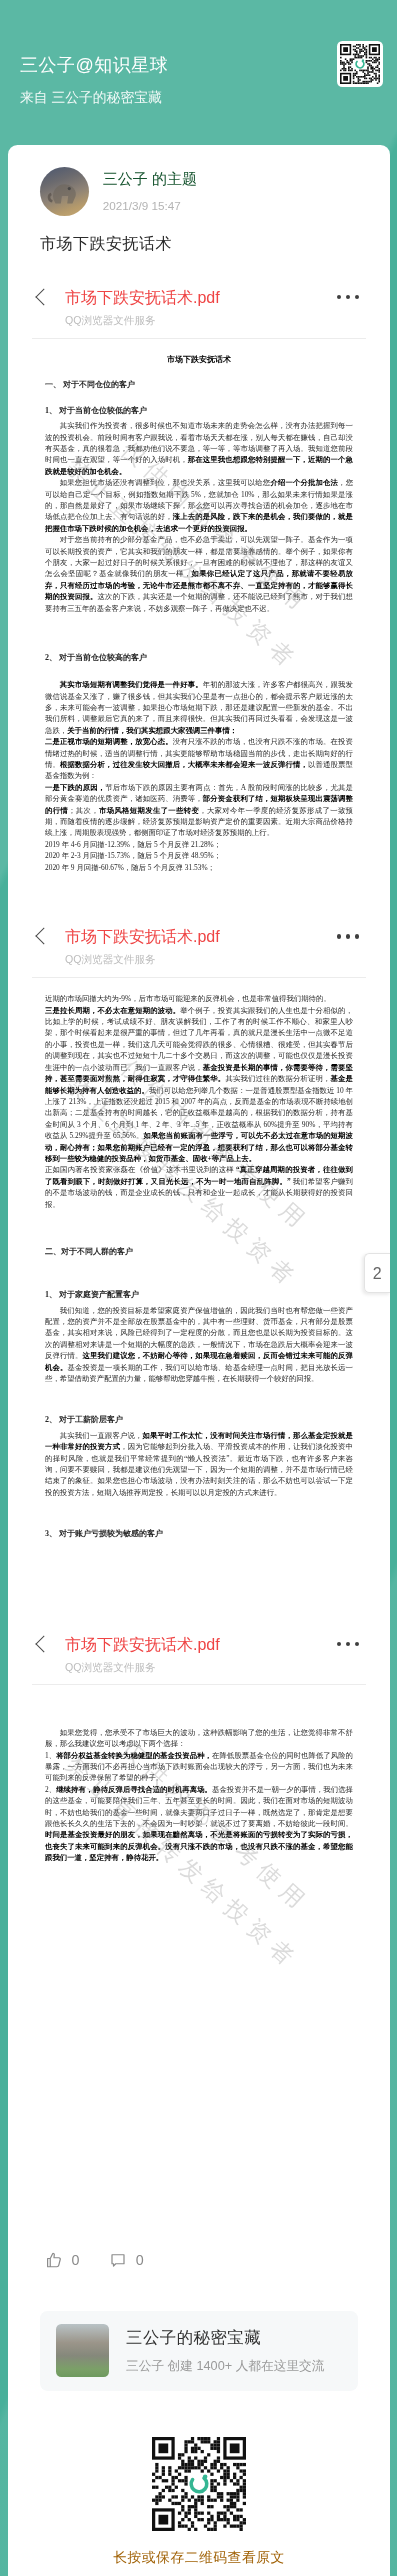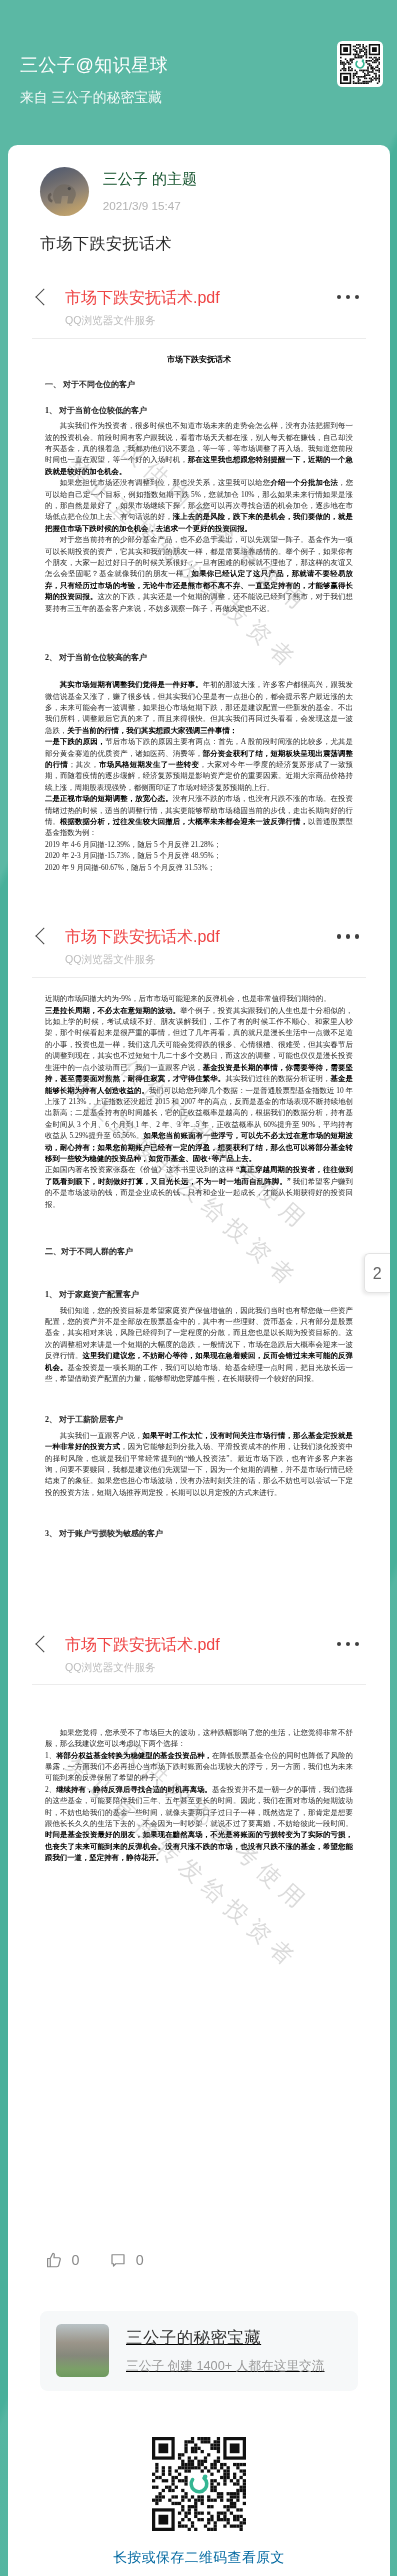--- a/index.html
+++ b/index.html
@@ -49,30 +49,30 @@
   .doc-pad-top { padding-top:42px; }
   .doc1-pad-bottom { padding-bottom:21px; }
   .doc2-pad-bottom { padding-bottom:58px; }
   .doc3-pad-bottom { padding-bottom:159px; }
   
   .react-row { display:flex; align-items:center; gap:13.8px; padding:0 37px; margin-top:228px; }
   .react { display:flex; align-items:center; gap:8.5px; margin-right:16px; }
   .react svg { display:block; }
   .react-count { font-size:14.3px; color:#8a8a8a; font-family:"Liberation Sans",sans-serif; }
   
-  .promo { display:flex; align-items:center; margin:42px 32px 0 32px; background:#f6f8f9; border-radius:7.4px; padding:13.8px 16px;text-decoration:underline; }
+  .promo { display:flex; align-items:center; margin:42px 32px 0 32px; background:#f6f8f9; border-radius:7.4px; padding:13.8px 16px; }
   .promo-thumb { width:53px; height:53px; border-radius:5.3px; flex:0 0 53px;
     background:linear-gradient(180deg,#b9c3c6 0%,#9b958a 35%,#85887b 60%,#7ba068 85%,#6e9a5f 100%); }
   .promo-meta { margin-left:17px; }
   .promo-title { font-size:16.4px; color:#2f2f2f; font-weight:500; letter-spacing:0.5px; }
   .promo-sub { font-size:12.7px; color:#9a9a9a; margin-top:8.5px; }
   
   .bqr { width:94px; height:94px; margin:46px auto 0 auto; position:relative; }
   .bqr svg { width:94px; height:94px; display:block; }
-  .qr-caption { text-align:center; font-size:13.8px; color:#0369a1; margin-top:18px; letter-spacing:0.5px; }
+  .qr-caption { text-align:center; font-size:13.8px; color:#a16207; margin-top:18px; letter-spacing:0.5px; }
 </style>
 </head>
 <body>
 
 <div id="page">
 
   <div class="hdr">
     <div class="hdr-title">三公子@知识星球</div>
     <div class="hdr-sub">来自 三公子的秘密宝藏</div>
     <div class="hdr-qr">
@@ -330,22 +330,22 @@
       <div class="d-title"><span class="b">市场下跌安抚话术</span></div>
           <div class="d-heading"><span>一、 对于不同仓位的客户</span></div>
           <div class="d-heading"><span>1、 对于当前仓位较低的客户</span></div>
           <p class="d-para"><span>其实我们作为投资者，很多时候也不知道市场未来的走势会怎么样，没有办法把握到每一波的投资机会。前段时间有客户跟我说，看着市场天天都在涨，别人每天都在赚钱，自己却没有买基金，真的很着急，我都劝他们说不要急，等一等，等市场调整了再入场。我知道您前段时间也一直在观望，等一个好的入场时机，</span><span class="b">那在这里我也想跟您特别提醒一下，近期的一个急跌就是较好的加仓机会。</span></p>
           <p class="d-para"><span>如果您担忧市场还没有调整到位，那也没关系，这里我可以给您</span><span class="b">介绍一个分批加仓法</span><span>，您可以给自己定一个目标，例如指数短期下跌 5%，您就加仓 10%，那么如果未来行情如果是涨的，那自然是最好了，如果市场继续下探，那么您可以再次寻找合适的机会加仓，逐步地在市场低点把仓位加上去。有句话说的好，</span><span class="b">涨上去的是风险，跌下来的是机会，我们要做的，就是把握住市场下跌时候的加仓机会，去追求一个更好的投资回报。</span></p>
           <p class="d-para"><span>对于您当前持有的少部分基金产品，也不必急于卖出，可以先观望一阵子。基金作为一项可以长期投资的资产，它其实和我们的朋友一样，都是需要培养感情的。举个例子，如果你有个朋友，大家一起过好日子的时候关系很好，一旦有困难的时候就不理他了，那这样的友谊又怎么会坚固呢？基金就像我们的朋友一样，</span><span class="b">如果你已经认定了这只产品，那就请不要轻易放弃，只有经历过市场的考验，无论牛市还是熊市都不离不弃、一直坚定持有的，才能够赢得长期的投资回报。</span><span>这次的下跌，其实还是一个短期的调整，还不能说已经到了熊市，对于我们想要持有三五年的基金客户来说，不妨多观察一阵子，再做决定也不迟。</span></p>
           <div style="height: 24px;"></div>
           <div class="d-heading"><span>2、 对于当前仓位较高的客户</span></div>
           <div style="height: 11.7px;"></div>
           <p class="d-para"><span class="b">其实市场短期有调整我们觉得是一件好事。</span><span>年初的那波大涨，许多客户都很高兴，跟我发微信说基金又涨了，赚了很多钱，但其实我们心里是有一点担心的，都会提示客户最近涨的太多，未来可能会有一波调整，如果担心市场短期下跌，那还是建议配置一些新发的基金。不出我们所料，调整最后它真的来了，而且来得很快。但其实我们再回过头看看，会发现这是一波急跌，</span><span class="b">关于当前的行情，我们其实想跟大家强调三件事情：</span></p>
+          <div class="d-line"><span class="b">二是正视市场的短期调整，放宽心态。</span><span>没有只涨不跌的市场，也没有只跌不涨的市场。在投资情绪过热的时候，适当的调整行情，其实更能够帮助市场稳固当前的步伐，走出长期向好的行情。</span><span class="b">根据数据分析，过往发生较大回撤后，大概率未来都会迎来一波反弹行情，</span><span>以普通股票型基金指数为例：</span></div>
           <div class="d-line"><span class="b">一是下跌的原因，</span><span>节后市场下跌的原因主要有两点：首先，A 股前段时间涨的比较多，尤其是部分黄金赛道的优质资产，诸如医药、消费等，</span><span class="b">部分资金获利了结，短期板块呈现出震荡调整的行情</span><span>；其次，</span><span class="b">市场风格短期发生了一些转变</span><span>，大家对今年一季度的经济复苏形成了一致预期，而随着疫情的逐步缓解，经济复苏预期是影响资产定价的重要因素。近期大宗商品价格持续上涨，周期股表现强势，都侧面印证了市场对经济复苏预期的上行。</span></div>
-          <div class="d-line"><span class="b">二是正视市场的短期调整，放宽心态。</span><span>没有只涨不跌的市场，也没有只跌不涨的市场。在投资情绪过热的时候，适当的调整行情，其实更能够帮助市场稳固当前的步伐，走出长期向好的行情。</span><span class="b">根据数据分析，过往发生较大回撤后，大概率未来都会迎来一波反弹行情，</span><span>以普通股票型基金指数为例：</span></div>
           <div class="d-line"><span>2019 年 4-6 月回撤-12.39%，随后 5 个月反弹 21.28%；</span></div>
           <div class="d-line"><span>2020 年 2-3 月回撤-15.73%，随后 5 个月反弹 48.95%；</span></div>
           <div class="d-line"><span>2020 年 9 月回撤-60.67%，随后 5 个月反弹 31.53%；</span></div>
         </div>
     </div>
 
     <div class="attach">
       <div class="attach-head">
         <i class="chev"></i>
         <div class="attach-name">市场下跌安抚话术.pdf</div>

